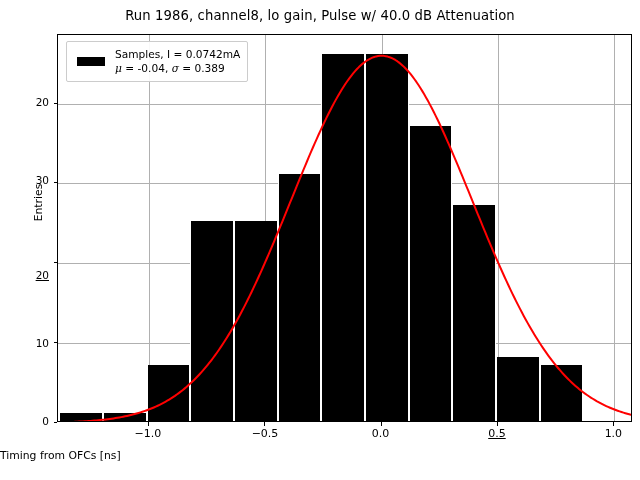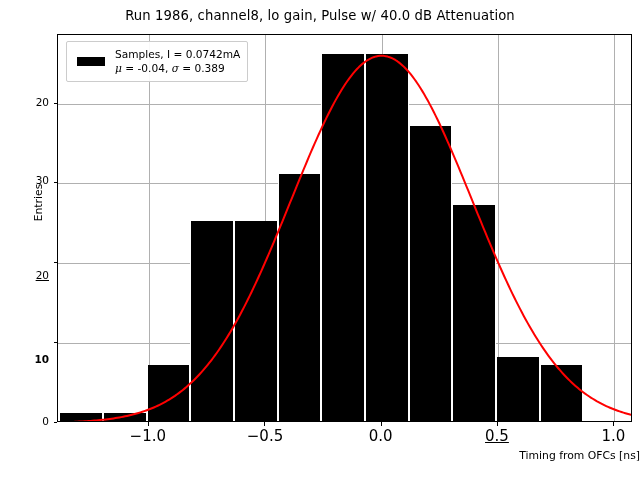--- a/index.html
+++ b/index.html
@@ -18,26 +18,26 @@
   .gridline-h{position:absolute;left:0;right:0;height:1px;background:#b0b0b0;}
 
   .hist-bar{position:absolute;bottom:0;background:#000000;
     border-left:1px solid #ffffff;border-right:1px solid #ffffff;box-sizing:border-box;}
 
   #fit-curve{position:absolute;left:0;top:0;width:575px;height:388px;}
 
   
   .xtick{position:absolute;width:1px;height:3.5px;background:#000;top:422px;}
   .ytick{position:absolute;height:1px;width:3.5px;background:#000;left:53.5px;}
-  .xticklabel{position:absolute;top:427px;font-size:15px;color:#000;
+  .xticklabel{position:absolute;top:427px;font-size:11px;color:#000;
     text-align:center;width:60px;}
   .yticklabel{position:absolute;font-size:10.5px;color:#000;text-align:right;
     width:40px;left:9px;}
 
-  #xlabel{position:absolute;left:0;top:449px;width:640px;text-align:right;
+  #xlabel{position:absolute;left:0;top:449px;width:640px;text-align:left;
     font-size:10.8px;color:#000;}
   #ylabel{position:absolute;left:-22px;top:196px;width:120px;text-align:center;
     font-size:10.8px;color:#000;transform:rotate(-90deg);transform-origin:center;}
 
   
   #legend{position:absolute;left:66px;top:41px;box-sizing:border-box;
     border:1px solid #cccccc;background:rgba(255,255,255,0.92);border-radius:2px;
     padding:5px 7px 5px 6px;}
   .legend-row{display:flex;align-items:center;margin:1px 0;}
   .legend-handle{width:35px;flex:0 0 35px;display:flex;align-items:center;
@@ -96,21 +96,21 @@
       <div class="xticklabel" style="left: 350.58px;">0.0</div>
       <div class="xtick" style="left: 496.98px;"></div>
       <div class="xticklabel" style="left: 466.98px; text-decoration: underline;">0.5</div>
       <div class="xtick" style="left: 613.38px;"></div>
       <div class="xticklabel" style="left: 583.38px;">1.0</div>
     </div>
   <div id="ticks-y">
       <div class="ytick" style="top: 422px;"></div>
       <div class="yticklabel" style="top: 415px;">0</div>
       <div class="ytick" style="top: 342.16px;"></div>
-      <div class="yticklabel" style="top: 353px; font-weight: bold;">10</div>
+      <div class="yticklabel" style="top: 337px;">10</div>
       <div class="ytick" style="top: 262.33px;"></div>
       <div class="yticklabel" style="top: 269px; text-decoration: underline;">20</div>
       <div class="ytick" style="top: 182.49px;"></div>
       <div class="yticklabel" style="top: 174px;">30</div>
       <div class="ytick" style="top: 102.66px;"></div>
       <div class="yticklabel" style="top: 95.66px;">20</div>
     </div>
 
   <div id="xlabel">Timing from OFCs [ns]</div>
   <div id="ylabel">Entries</div>

